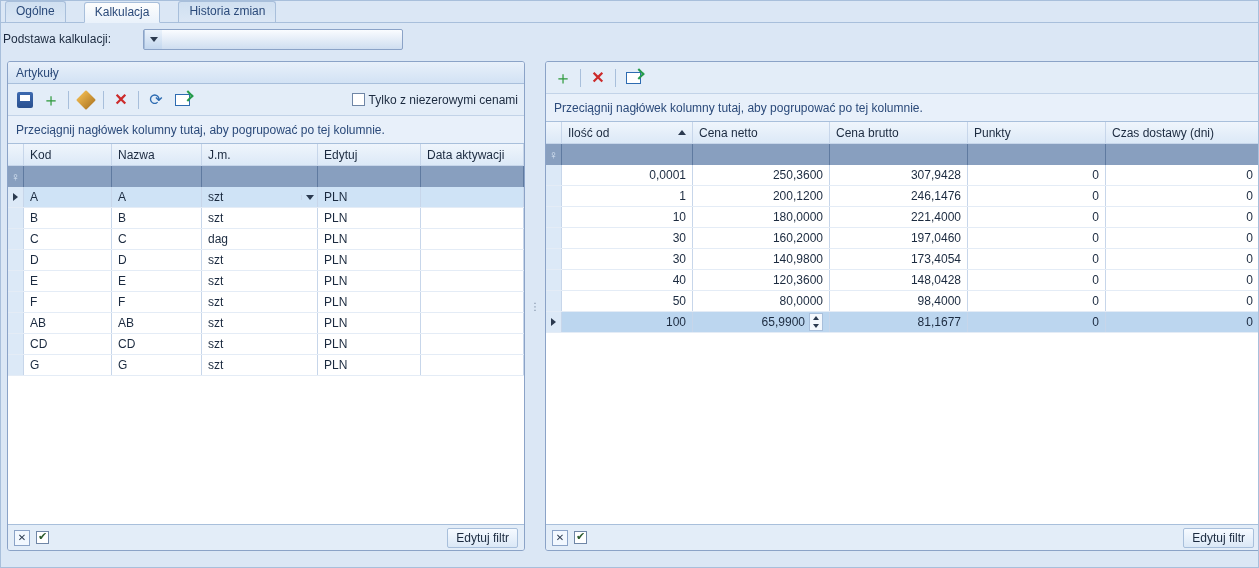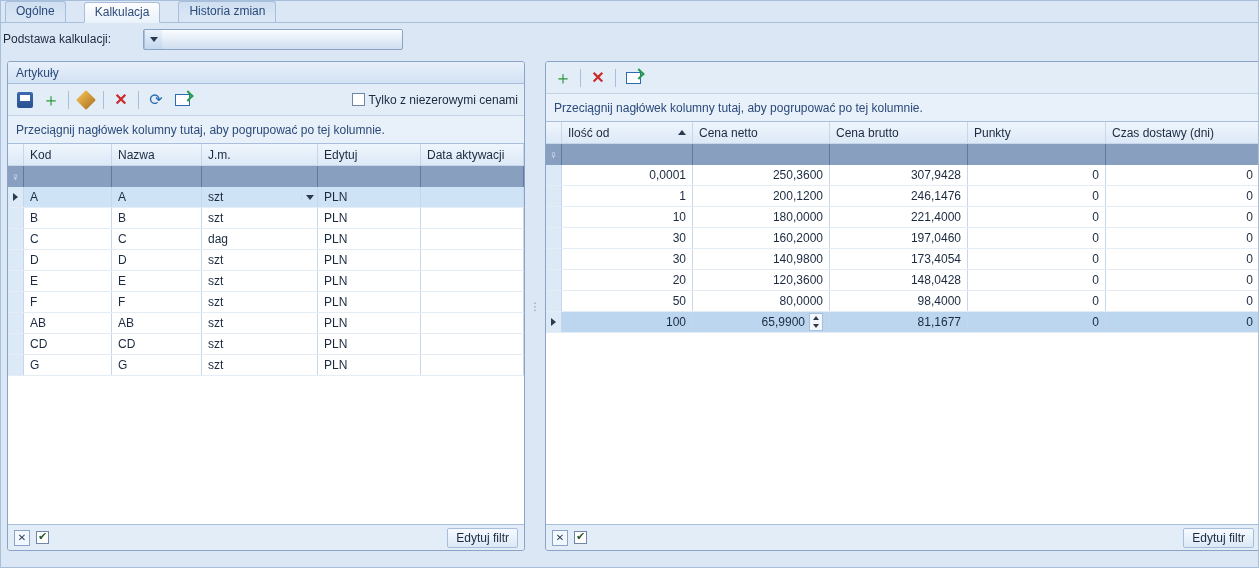--- a/index.html
+++ b/index.html
@@ -362,21 +362,21 @@
             <div class="cell R1 r">30</div>
             <div class="cell R2 r">
               <span>140,9800</span>
             </div>
             <div class="cell R3 r">173,4054</div>
             <div class="cell R4 r">0</div>
             <div class="cell R5 r">0</div>
           </div>
           <div class="row">
             <div class="ind"></div>
-            <div class="cell R1 r">20</div>
+            <div class="cell R1 r">40</div>
             <div class="cell R2 r">
               <span>120,3600</span>
             </div>
             <div class="cell R3 r">148,0428</div>
             <div class="cell R4 r">0</div>
             <div class="cell R5 r">0</div>
           </div>
           <div class="row">
             <div class="ind"></div>
             <div class="cell R1 r">50</div>

